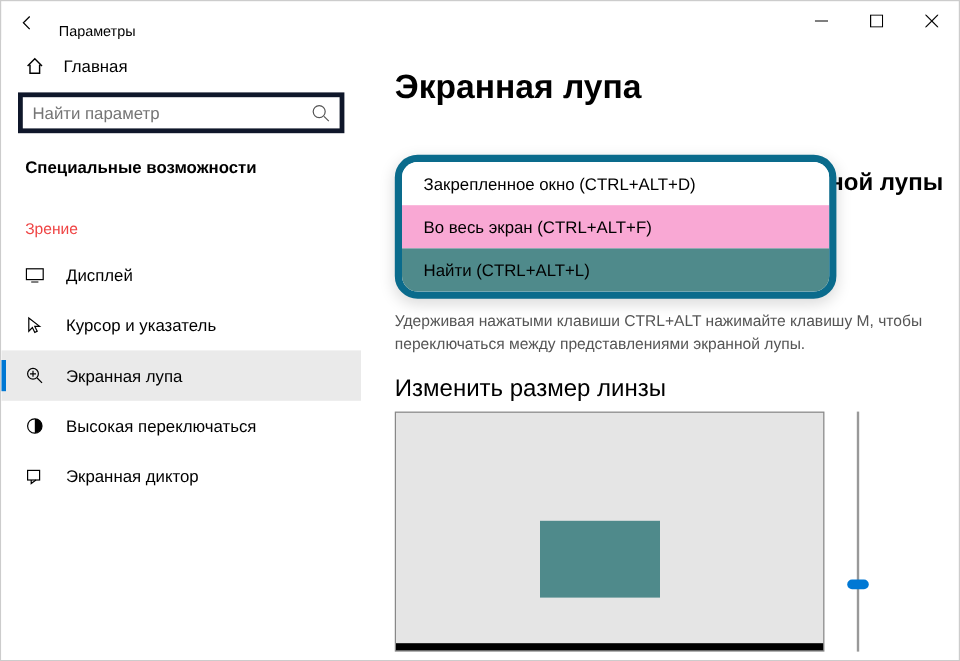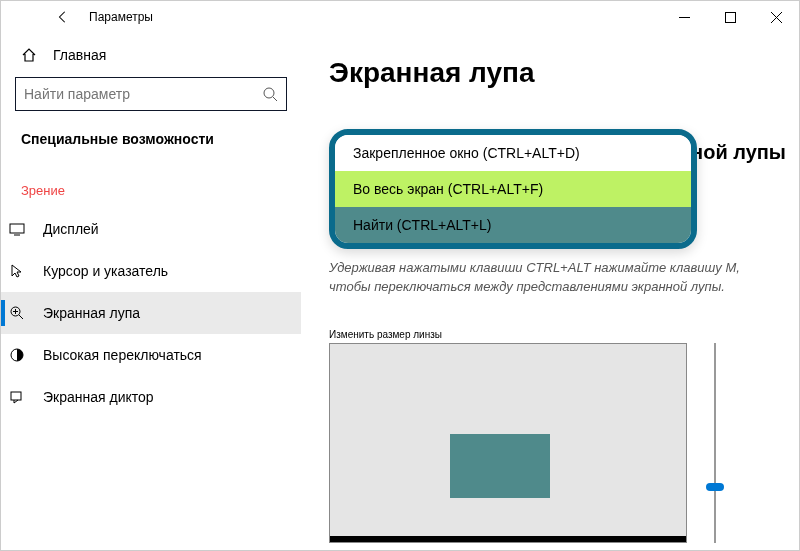--- a/index.html
+++ b/index.html
@@ -1,44 +1,44 @@
 <!DOCTYPE html>
 <html><head>
 <meta charset="utf-8">
 <style>
   * { box-sizing: border-box; margin: 0; padding: 0; font-family: "Segoe UI", Arial, sans-serif; }
   body { width: 800px; height: 551px; background: #fff; overflow: hidden; position: relative; }
   .window { width: 800px; height: 551px; border: 1px solid #ccc; display: flex; flex-direction: column; }
-  .titlebar { height: 32px; display: flex; align-items: center; padding-left: 8px; margin-left: 40px; }
+  .titlebar { height: 32px; display: flex; align-items: flex-end; padding-left: 8px; }
   .titlebar .back { width: 28px; height: 28px; display:flex; align-items:center; justify-content:center;}
   .titlebar .title { font-size: 12px; margin-left: 12px; color:#000;}
   .win-controls { margin-left:auto; display:flex; }
   .win-controls div { width:46px; height:32px; display:flex; align-items:center; justify-content:center; font-size:12px;}
   .body { flex:1; display:flex; overflow:hidden;}
   .sidebar { width: 300px; background:#fff; border-right:none; padding: 8px 0 0 0; overflow:hidden;}
   .home-row { display:flex; padding: 6px 20px 14px 20px; font-size:14px;}
   .home-row svg { margin-right: 16px;}
-  .search { margin: 0 14px 20px 14px; height:34px; border:1px solid #0f172a; display:flex; align-items:center; padding:0 8px;}
+  .search { margin: 0 14px 20px 14px; height:34px; border:4px solid #0f172a; display:flex; align-items:center; padding:0 8px;}
   .search input { border:none; outline:none; flex:1; font-size:14px; background:transparent;}
   .section-title { font-size:14px; font-weight:700; padding: 0 20px 16px 20px;}
   .group-label { font-size:13px; color:#ef4444; padding: 20px 20px 10px 20px;}
-  .nav-item { display:flex; align-items:center; height:42px; padding:0 8px; font-size:14px; cursor:pointer; position:relative;}
+  .nav-item { display:flex; align-items:center; height:42px; padding:0 20px; font-size:14px; cursor:pointer; position:relative;}
   .nav-item svg { margin-right:18px; width:16px; height:16px;}
   .nav-item.selected { background:#eaeaea;}
   .nav-item.selected::before { content:""; position:absolute; left:0; top:8px; bottom:8px; width:4px; background:#0078d4;}
   .content { flex:1; padding: 24px 0 0 28px; position:relative; overflow:hidden;}
   h1 { font-size:28px; font-weight:600; margin-bottom: 12px;}
   .subheading-frag { font-size:20px; font-weight:600; position:absolute; left:28px; top:108px;}
   .subheading-frag .visible { margin-left: 350px;}
   .dropdown-box { position:absolute; top:96px; left:28px; width:368px; border:6px solid #0a6b8c; border-radius:19px; background:#fff; overflow:hidden; box-shadow: 0 4px 12px rgba(0,0,0,.15);}
-  .dd-item { padding:10px 18px; font-size:14px; cursor:pointer; background:#bef264;}
+  .dd-item { padding:10px 18px; font-size:14px; cursor:pointer; background:#f9a8d4;}
   .dd-item.first { background:#fff;}
   .dd-item.sel { background:#4f8a8b; color:#000;}
-  .hint { position:absolute; top:226px; left:28px; right:20px; font-size:13px; color:#555; line-height:1.45;font-style:italic;}
-  .lens-label { position:absolute; top:296px; left:28px; font-size:10px;}
+  .hint { position:absolute; top:226px; left:28px; right:20px; font-size:13px; color:#555; line-height:1.45;}
+  .lens-label { position:absolute; top:280px; left:28px; font-size:20px;}
   .lens-preview { position:absolute; top:310px; left:28px; width:358px; height:200px; border:1px solid #888; background:#e5e5e5;}
   .lens-rect { position:absolute; left:120px; top:90px; width:100px; height:64px; background:#4f8a8b;}
   .lens-bottom { position:absolute; left:0; right:0; bottom:0; height:6px; background:#000;}
   .vslider { position:absolute; top:310px; left:405px; width:18px; height:200px;}
   .vslider .track { position:absolute; left:8px; top:0; bottom:0; width:2px; background:#999;}
   .vslider .thumb { position:absolute; left:0; top:140px; width:18px; height:8px; background:#0078d4; border-radius:4px;}
 </style>
 </head>
 <body>
 

